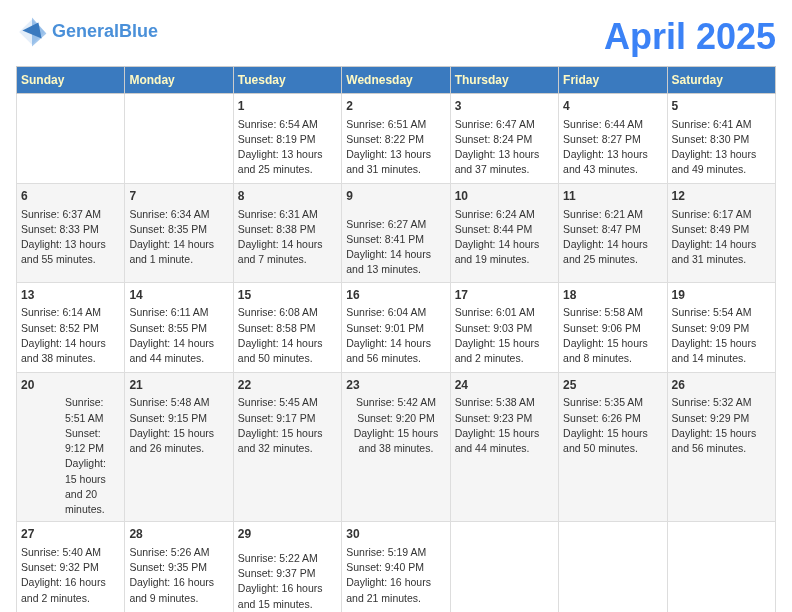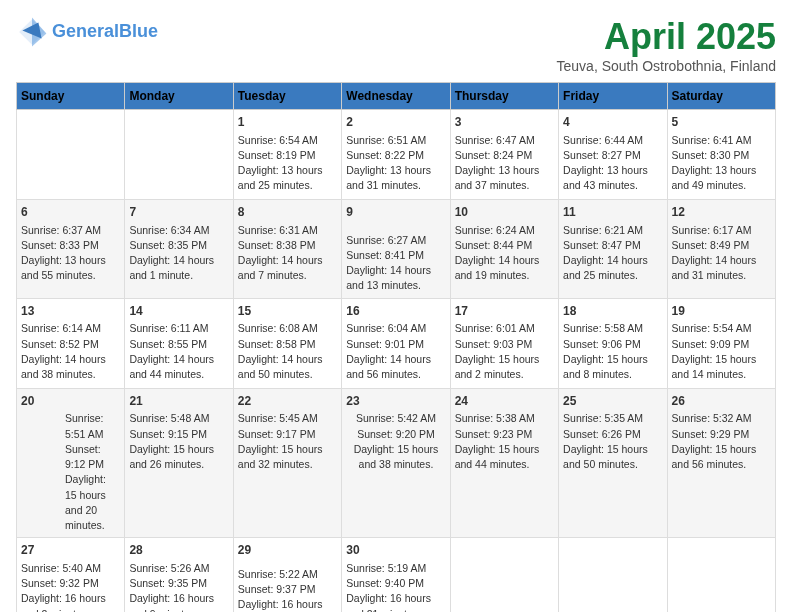--- a/index.html
+++ b/index.html
@@ -33,34 +33,34 @@
     .logo-icon {
       width: 32px;
       height: 32px;
     }
     .title-area {
       text-align: right;
     }
     .month-title {
       font-size: 36px;
       font-weight: bold;
-      color: #15803d;
+      color: #3b82f6;
     }
     .location-title {
       font-size: 14px;
       color: #555;
     }
     .calendar {
       width: 100%;
       border-collapse: collapse;
       font-size: 11px;
     }
     .calendar th {
       background: #3a7abf;
-      color: #000000;
+      color: #fef9c3;
       padding: 6px 4px;
       text-align: left;
       font-size: 12px;
       font-weight: bold;
       border: 1px solid #ccc;
     }
     .calendar td {
       border: 1px solid #ddd;
       vertical-align: top;
       padding: 4px;
@@ -96,21 +96,20 @@
       <polygon points="20,4 36,20 20,36 4,20" fill="#4a90d9" opacity="0.15"></polygon>
       <polygon points="20,2 38,22 20,38" fill="#4a90d9" opacity="0.5"></polygon>
       <polygon points="8,18 28,8 32,28" fill="#3a7abf"></polygon>
     </svg>
     <div class="logo-text">
       <div><span>General</span><span style="color:#4a90d9">Blue</span></div>
     </div>
   </div>
   <div class="title-area">
     <div class="month-title">April 2025</div>
-    <div class="location-title">Teuva, South Ostrobothnia, Finland</div>
   </div>
 </div>
 
 <table class="calendar">
   <thead>
     <tr>
     <th>Sunday</th>
         <th>Monday</th>
         <th>Tuesday</th>
         <th>Wednesday</th>

